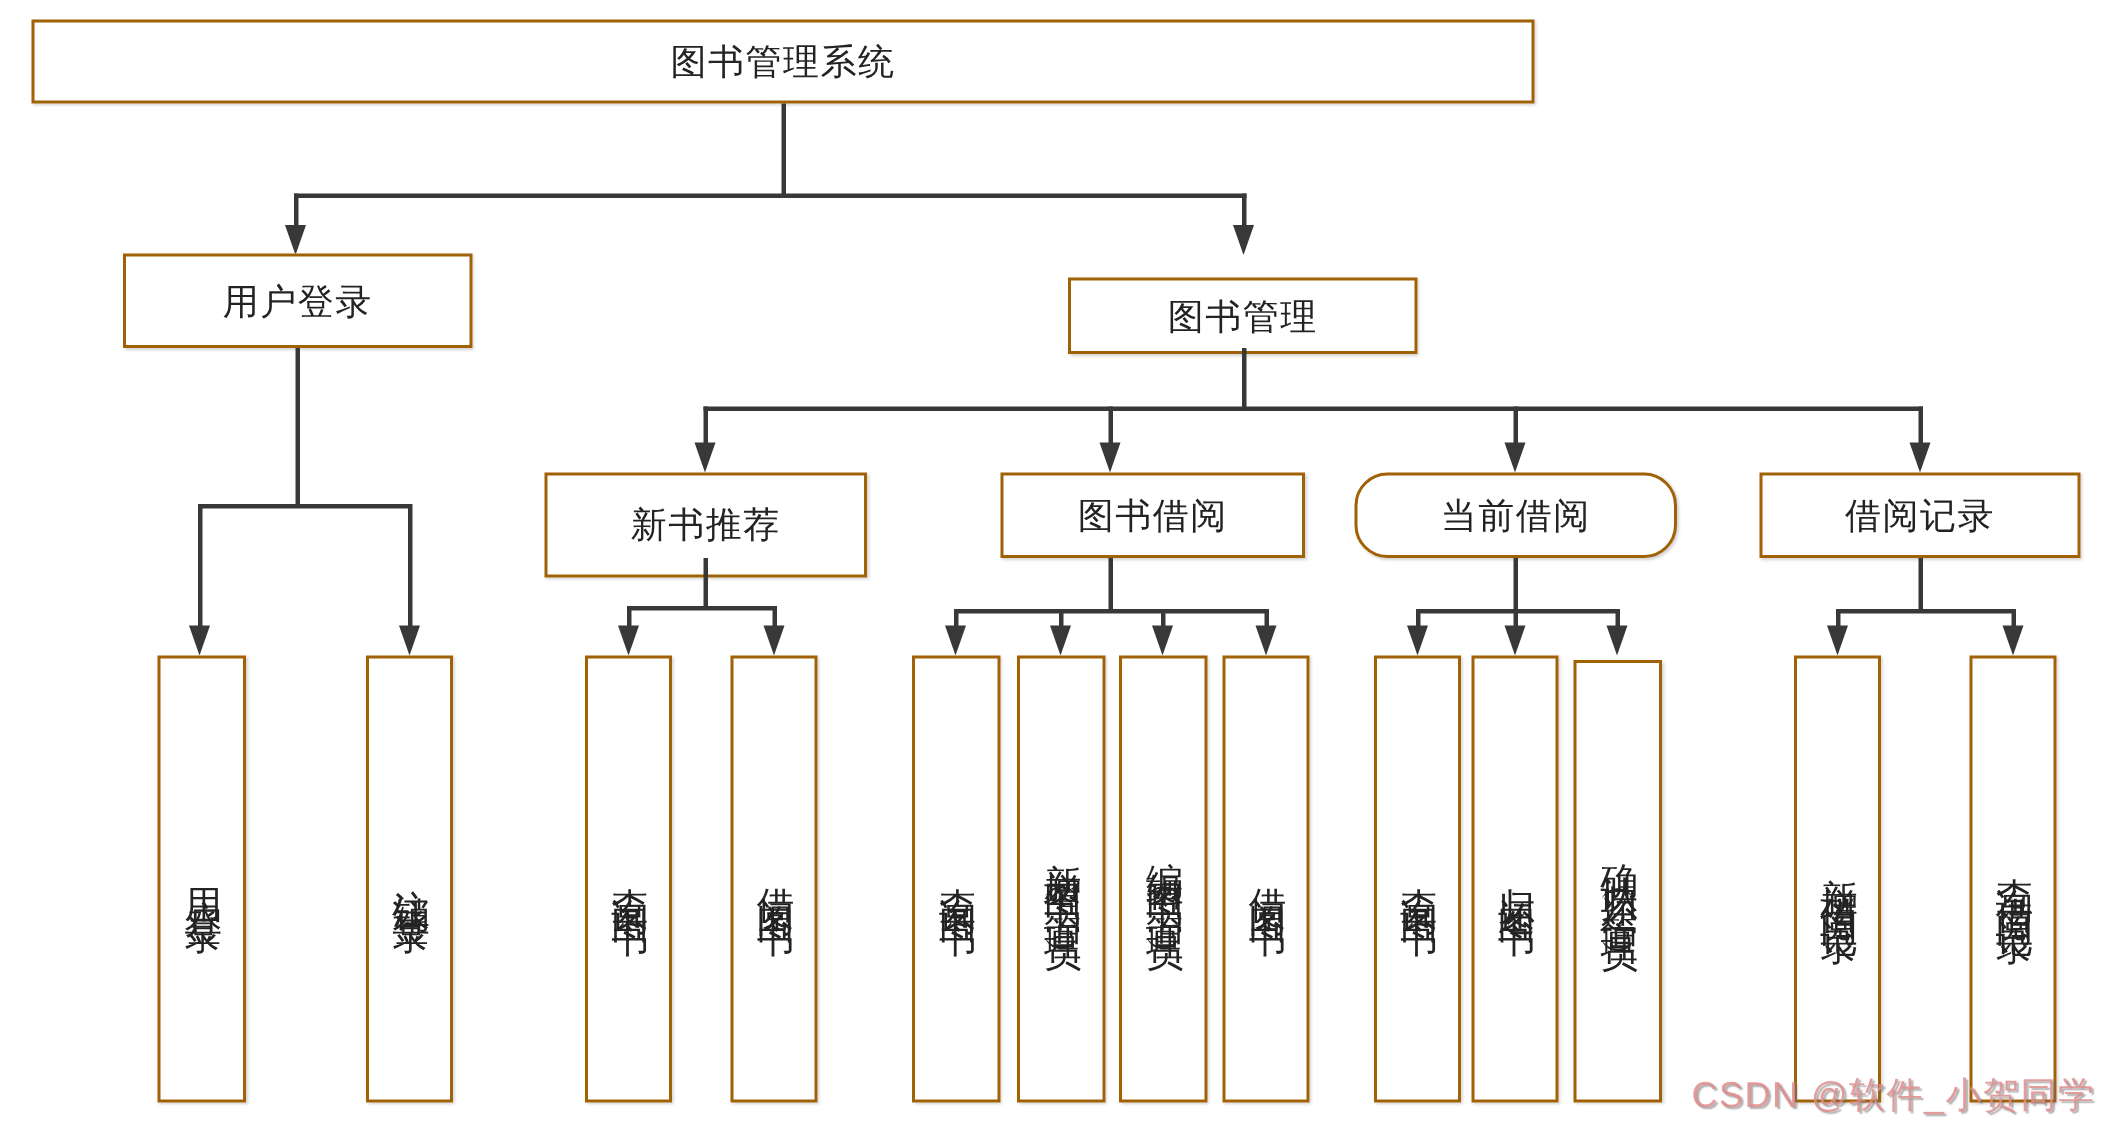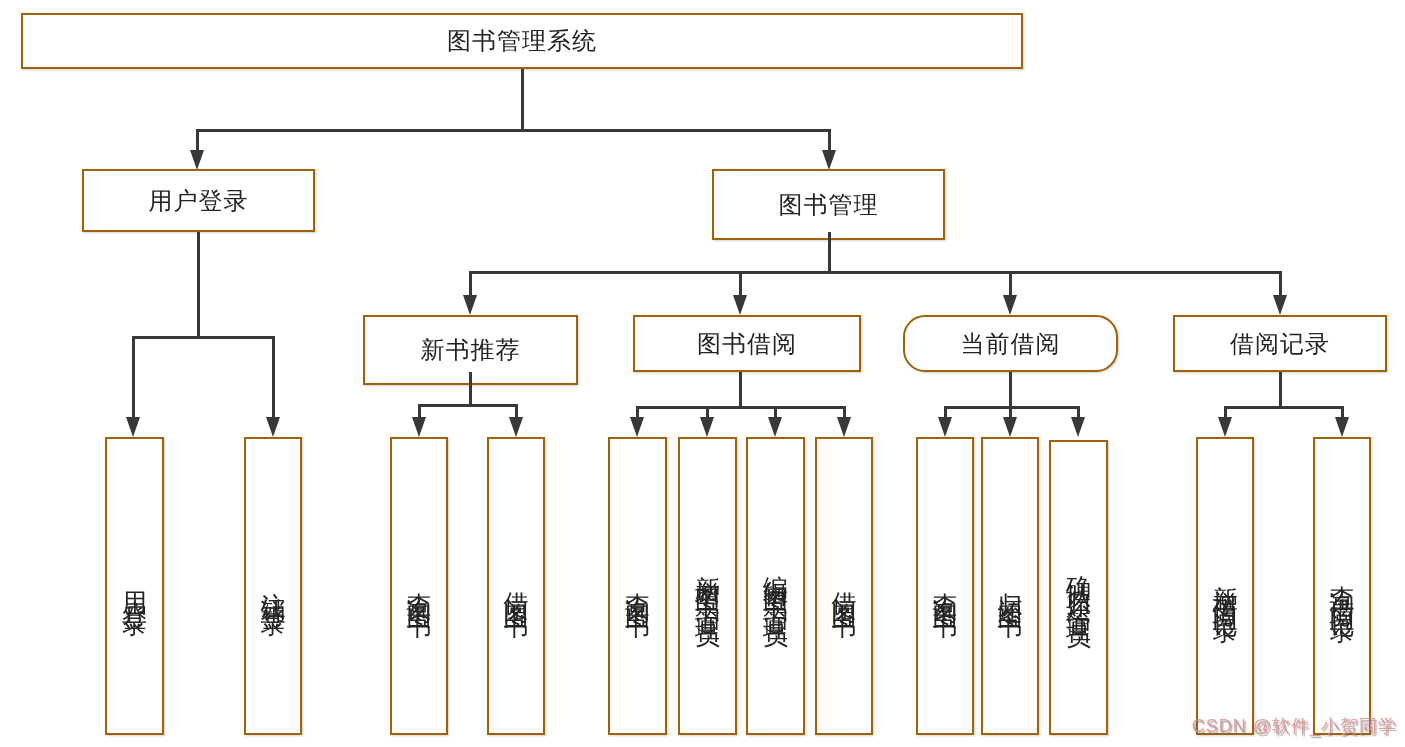--- a/index.html
+++ b/index.html
@@ -39,21 +39,21 @@
   .arrow{
     position:absolute; width:0; height:0;
     border-left:7px solid transparent;
     border-right:7px solid transparent;
     border-top:20px solid #383838;
   }
   
   .watermark{
     position:absolute;
     top:714px; right:8px;
-    font-size:18px;
+    font-size:24px;
     letter-spacing:1px;
     color:rgba(222,140,140,0.85);
     text-shadow:1.5px 1.5px 1px rgba(110,110,110,0.55);
     z-index:5;
     white-space:nowrap;
   }
 </style>
 </head>
 <body>
 
@@ -66,21 +66,21 @@
   <div class="vline" style="left:521px;top:69px;height:61px;"></div>
   <div class="hline" style="left:196px;top:129px;width:635px;"></div>
   <div class="vline" style="left:196px;top:129px;height:24px;"></div>
   <div class="arrow" style="left:190px;top:150px;"></div>
   <div class="vline" style="left:828px;top:129px;height:24px;"></div>
   <div class="arrow" style="left:822px;top:150px;"></div>
 
   <div class="node h" style="left:82px;top:169px;width:233px;height:63px;">
     <span>用户登录</span>
   </div>
-  <div class="node h" style="left:712px;top:169px;width:233px;height:71px;text-align:right;">
+  <div class="node h" style="left:712px;top:185px;width:233px;height:51px;text-align:right;">
     <span>图书管理</span>
   </div>
 
   <div class="vline" style="left:197px;top:232px;height:104px;"></div>
   <div class="hline" style="left:132px;top:336px;width:142px;"></div>
   <div class="vline" style="left:132px;top:336px;height:82px;"></div>
   <div class="arrow" style="left:126px;top:417px;"></div>
   <div class="vline" style="left:272px;top:336px;height:82px;"></div>
   <div class="arrow" style="left:266px;top:417px;"></div>
 
@@ -91,21 +91,21 @@
   <div class="vline" style="left:739px;top:271px;height:25px;"></div>
   <div class="arrow" style="left:733px;top:295px;"></div>
   <div class="vline" style="left:1009px;top:271px;height:25px;"></div>
   <div class="arrow" style="left:1003px;top:295px;"></div>
   <div class="vline" style="left:1279px;top:271px;height:25px;"></div>
   <div class="arrow" style="left:1273px;top:295px;"></div>
 
   <div class="node h" style="left:363px;top:315px;width:215px;height:70px;">
     <span>新书推荐</span>
   </div>
-  <div class="node h" style="left:633px;top:315px;width:228px;height:57px;">
+  <div class="node h" style="left:667px;top:315px;width:203px;height:57px;">
     <span>图书借阅</span>
   </div>
   <div class="node h" style="left:903px;top:315px;width:215px;height:57px;border-radius:22px;">
     <span>当前借阅</span>
   </div>
   <div class="node h" style="left:1173px;top:315px;width:214px;height:57px;">
     <span>借阅记录</span>
   </div>
 
   <div class="vline" style="left:469px;top:372px;height:33px;"></div>

